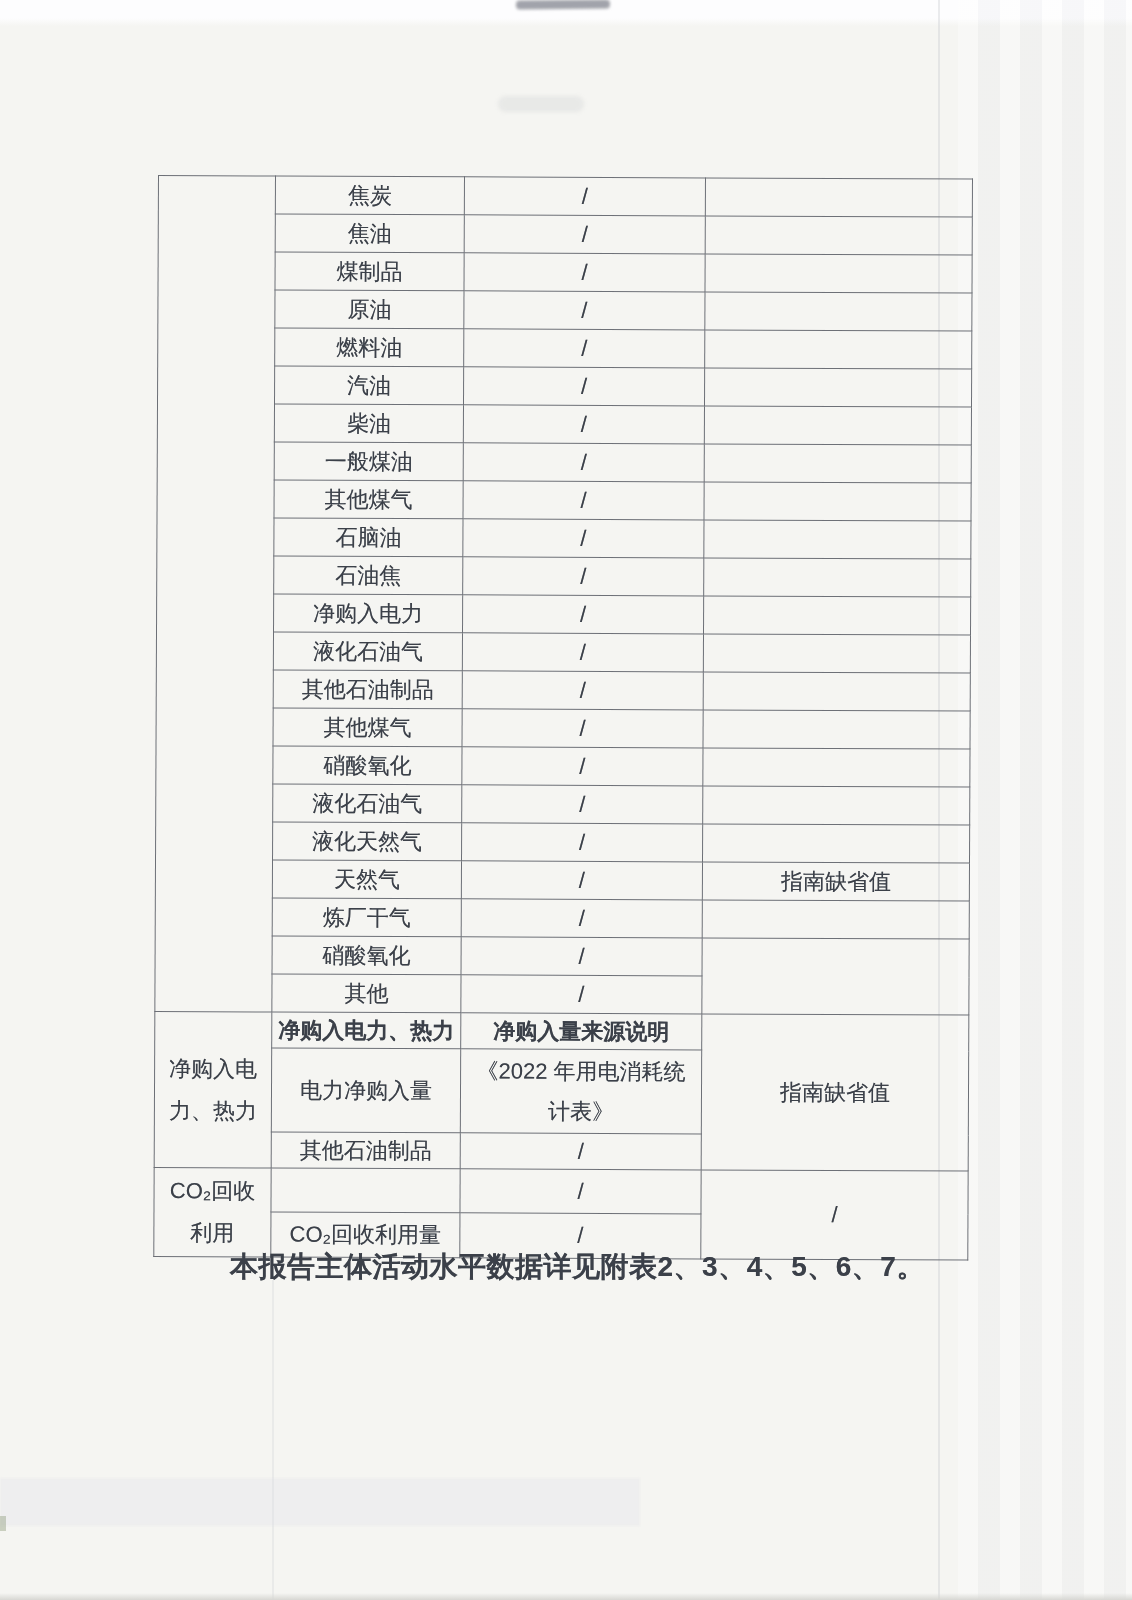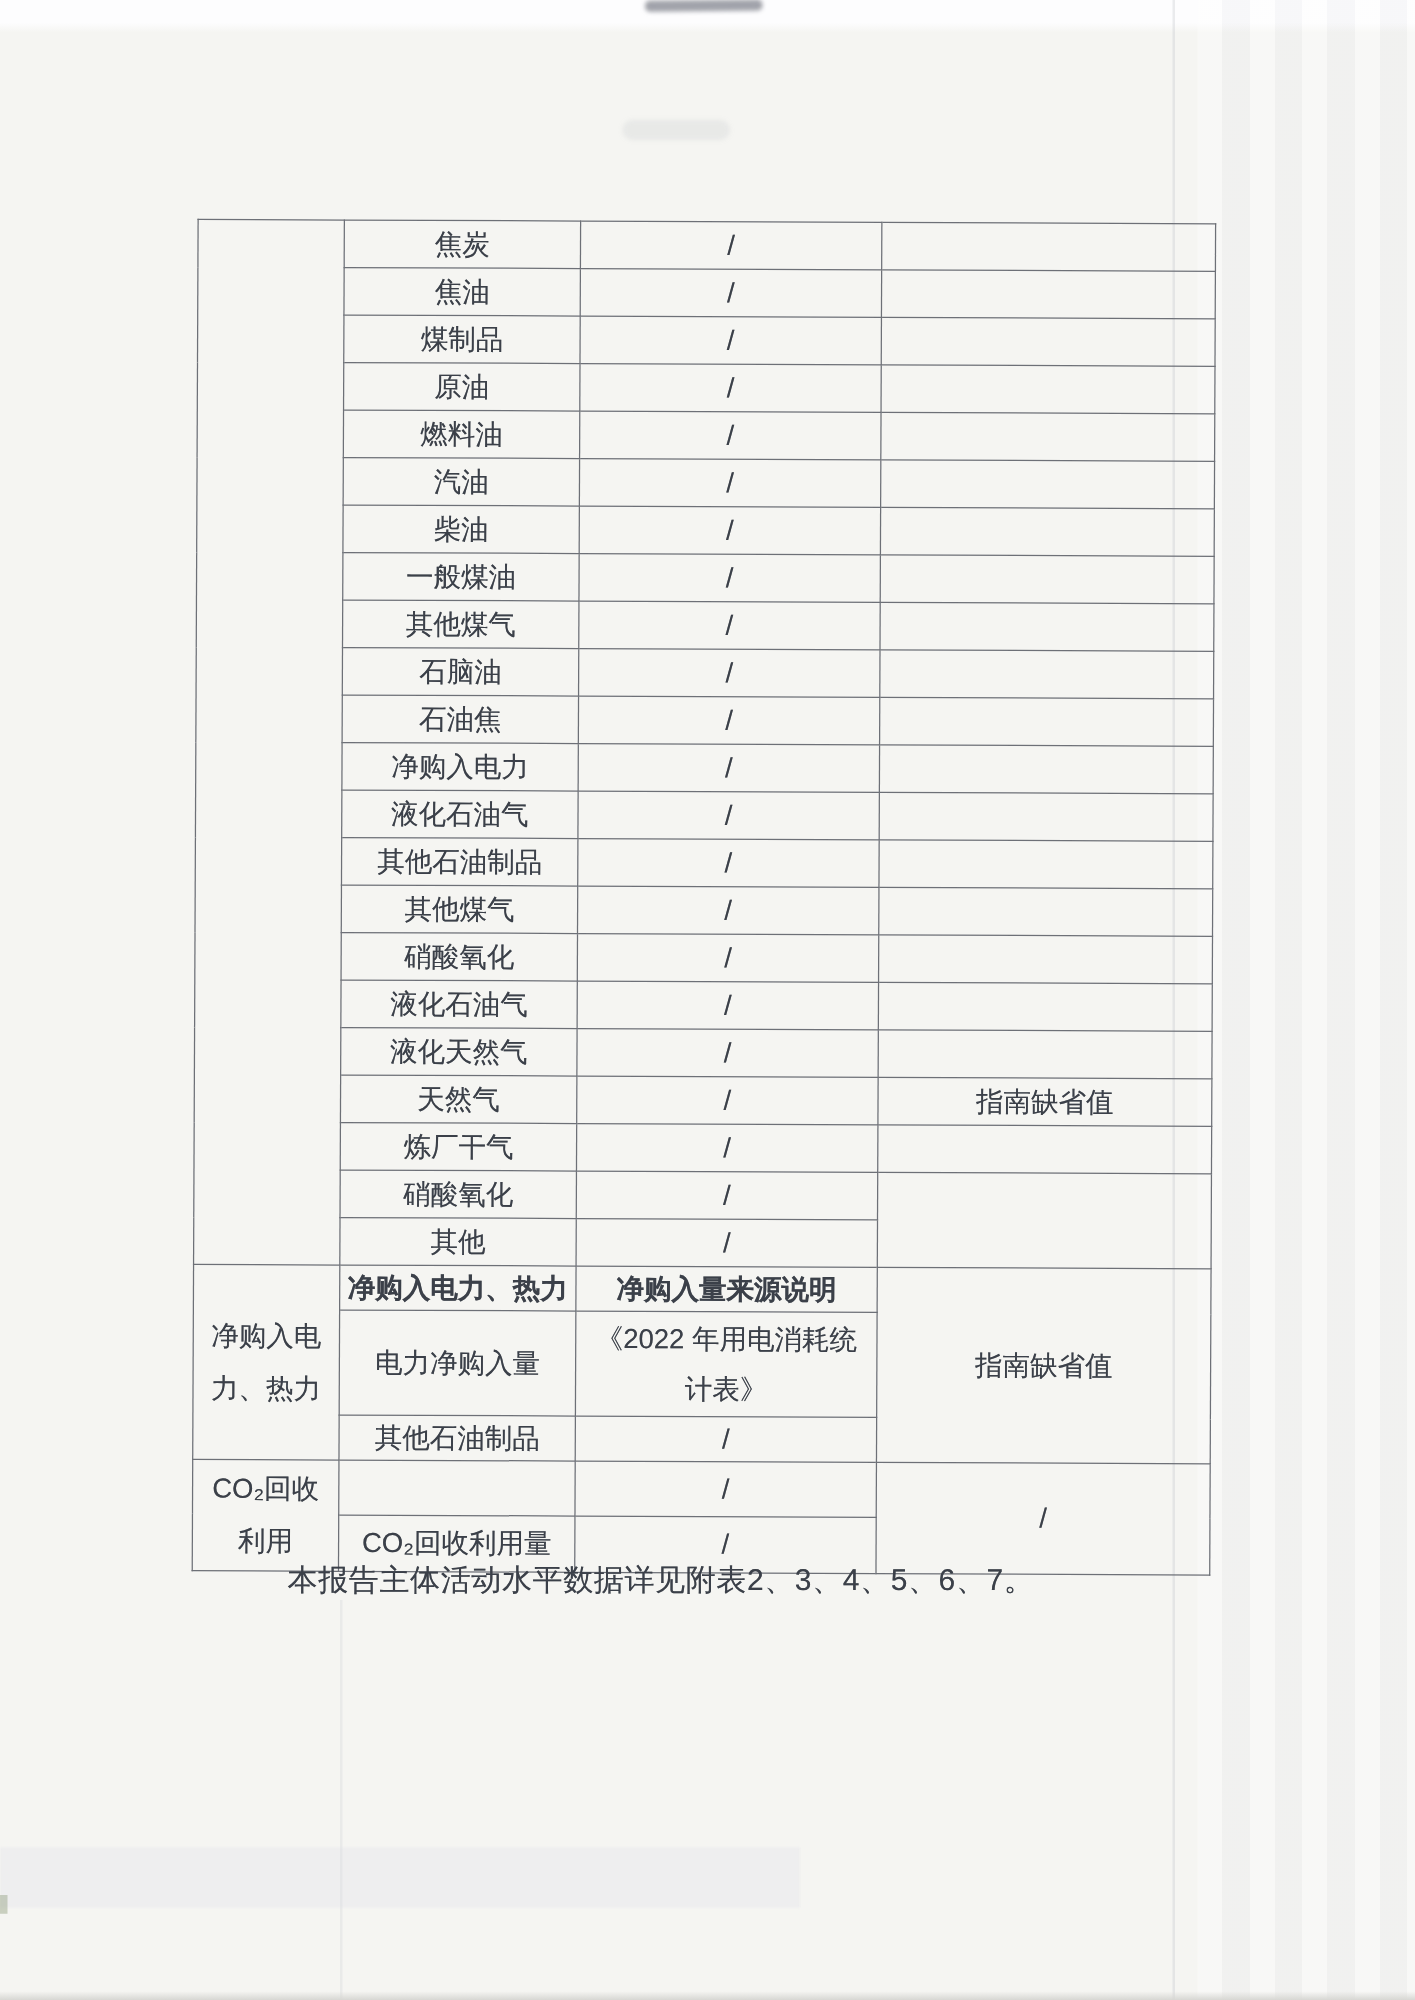--- a/index.html
+++ b/index.html
@@ -42,22 +42,23 @@
   .r-b1{height:36px;}
   .r-b2{height:78px;}
   .r-b3{height:36px;}
   .r-c1{height:37px;}
   .r-c2{height:38px;}
   td.cat{padding:2px 8px;line-height:1.9;}
   td.bold{font-weight:700;white-space:nowrap;padding:2px 2px;}
   td.src{line-height:1.8;}
   .footer-note{
     position:absolute;left:230px;top:1248px;
-    font-size:24px;letter-spacing:.5px;
+    font-size:28px;letter-spacing:.5px;
     text-shadow:0 0 .4px rgba(59,64,73,.55);
+    font-weight:bold;
   }
 </style>
 </head>
 <body style="--paper: #f5f5f2; --ink: #3b4049; --tborder: #6d7077;">
 
 <div class="scan-layer top-white-band"></div>
 <div class="scan-layer right-bands"></div>
 <div class="scan-layer streak-v"></div>
 <div class="scan-layer streak-v2"></div>
 <div class="scan-layer bottom-band"></div>

